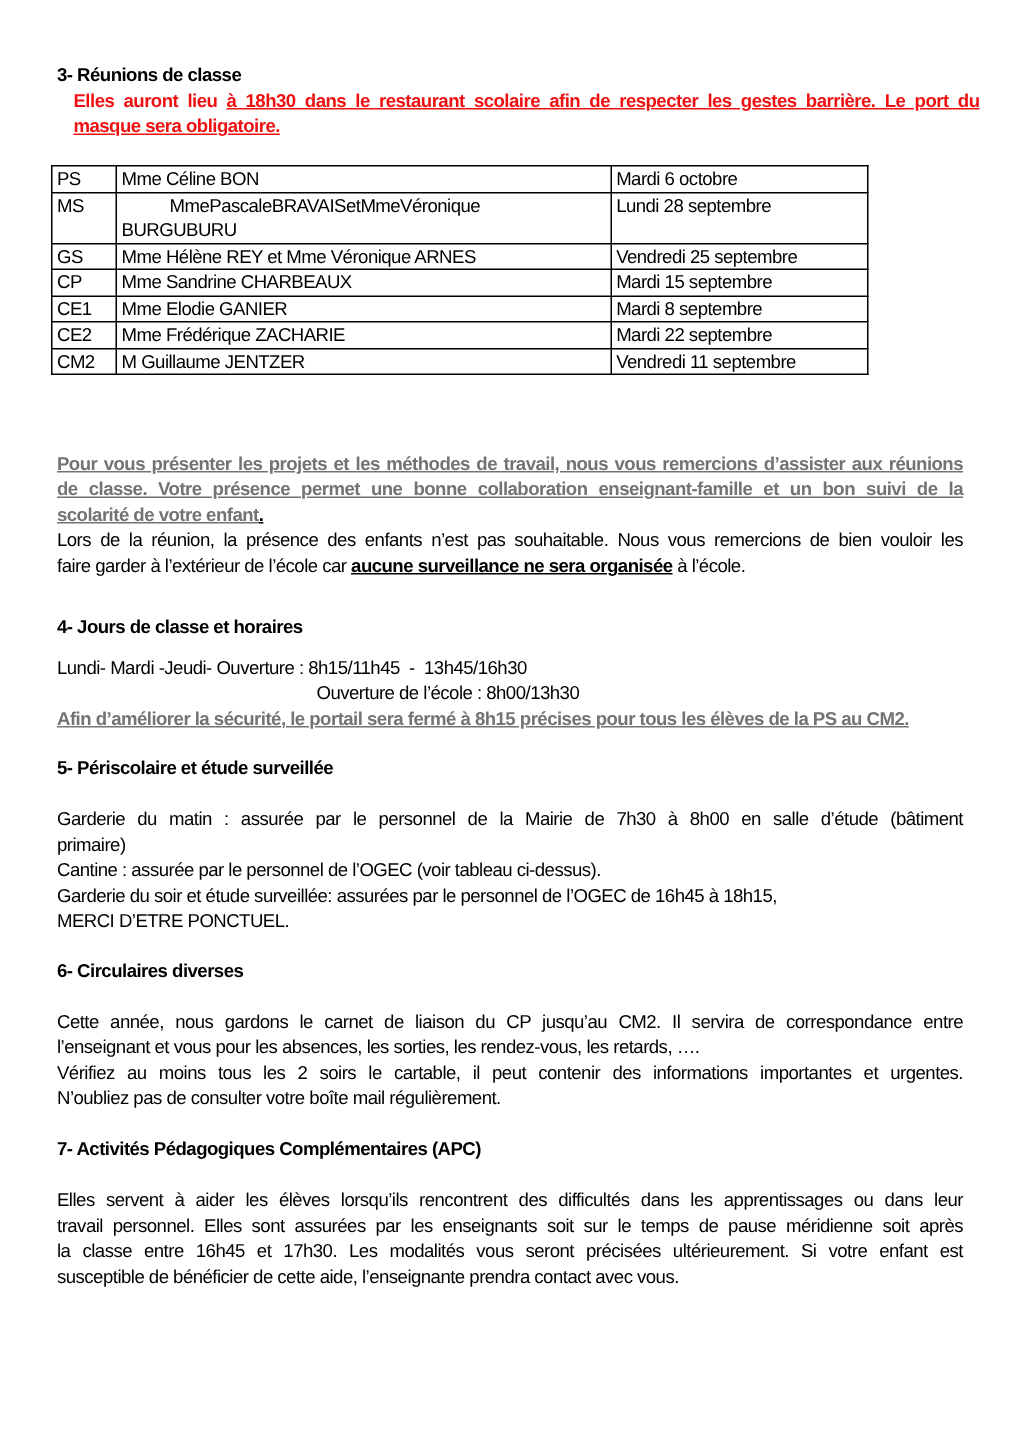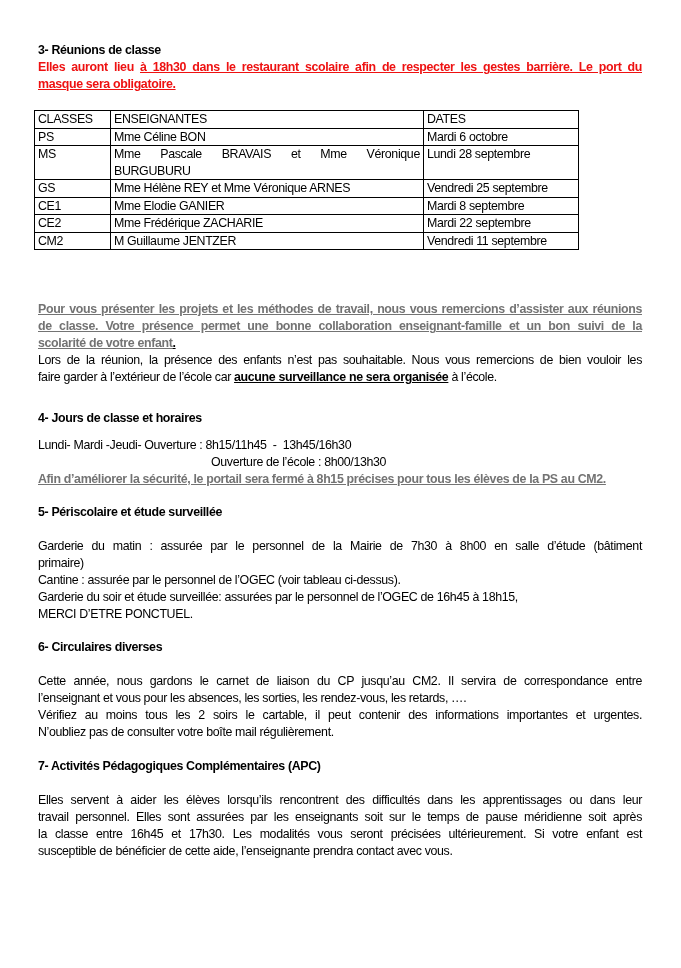--- a/index.html
+++ b/index.html
@@ -2,46 +2,41 @@
 <html><head>
 <meta charset="utf-8">
 <style>
   html, body { margin: 0; padding: 0; background: #ffffff; }
   body { width: 681px; height: 968px; position: relative; overflow: hidden;
          font-family: "Liberation Sans Narrow", "Liberation Sans", sans-serif; color: #000; }
   .page { position: absolute; left: 38px; top: 0; width: 604px; font-size: 12.4px; letter-spacing: -0.35px; }
   .line { position: absolute; left: 0; white-space: nowrap; line-height: 17px; text-align: center; }
   .just { width: 604px; text-align: justify; text-align-last: justify; white-space: normal; }
   .b { font-weight: bold; }
-  .red { color: #ee1111; font-weight: bold; }
+  .red { color: #ee1111; font-weight: bold; margin-left: 11px; }
   .green { color: #737373; font-weight: bold; }
   .u { text-decoration: underline; }
   table { position: absolute; left: -4px; top: 110px; border-collapse: collapse; width: 545px; font-size: 12.4px; }
   td { border: 1px solid #000; padding: 0 3px; vertical-align: top; line-height: 16.5px; height: 16.5px; }
   td.c1 { width: 69px; }
   td.c2 { width: 306px; }
   td.c3 { width: 148px; }
-  .spread { display: flex; justify-content: space-between; }
+  .spread { display: flex; justify-content: flex-start; margin-left: 32px; }
 </style>
 </head>
 <body>
 
 <div class="page">
 
   <div class="line b" style="top:42px">3- Réunions de classe</div>
   <div class="line just red" style="top:59px"><span>Elles auront lieu </span><span class="u">à 18h30 dans le restaurant scolaire afin de respecter les gestes barrière. Le port du</span></div>
   <div class="line red u" style="top:76px">masque sera obligatoire.</div>
 
   <table>
     <tbody>
-        <tr>
-      <td class="c1">CLASSES</td>
-      <td class="c2">ENSEIGNANTES</td>
-      <td class="c3">DATES</td>
-    </tr>
     <tr>
       <td>PS</td>
       <td>Mme Céline BON</td>
       <td>Mardi 6 octobre</td>
     </tr>
     <tr>
       <td style="height:33px">MS</td>
       <td style="height:33px">
         <div class="spread">
           <span>Mme</span>
@@ -52,20 +47,25 @@
           <span>Véronique</span>
         </div>
         <div>BURGUBURU</div>
       </td>
       <td style="height:33px">Lundi 28 septembre</td>
     </tr>
     <tr>
       <td>GS</td>
       <td>Mme Hélène REY et Mme Véronique ARNES</td>
       <td>Vendredi 25 septembre</td>
+    </tr>
+    <tr>
+      <td>CP</td>
+      <td>Mme Sandrine CHARBEAUX</td>
+      <td>Mardi 15 septembre</td>
     </tr>
     <tr>
       <td>CE1</td>
       <td>Mme Elodie GANIER</td>
       <td>Mardi 8 septembre</td>
     </tr>
     <tr>
       <td>CE2</td>
       <td>Mme Frédérique ZACHARIE</td>
       <td>Mardi 22 septembre</td>

